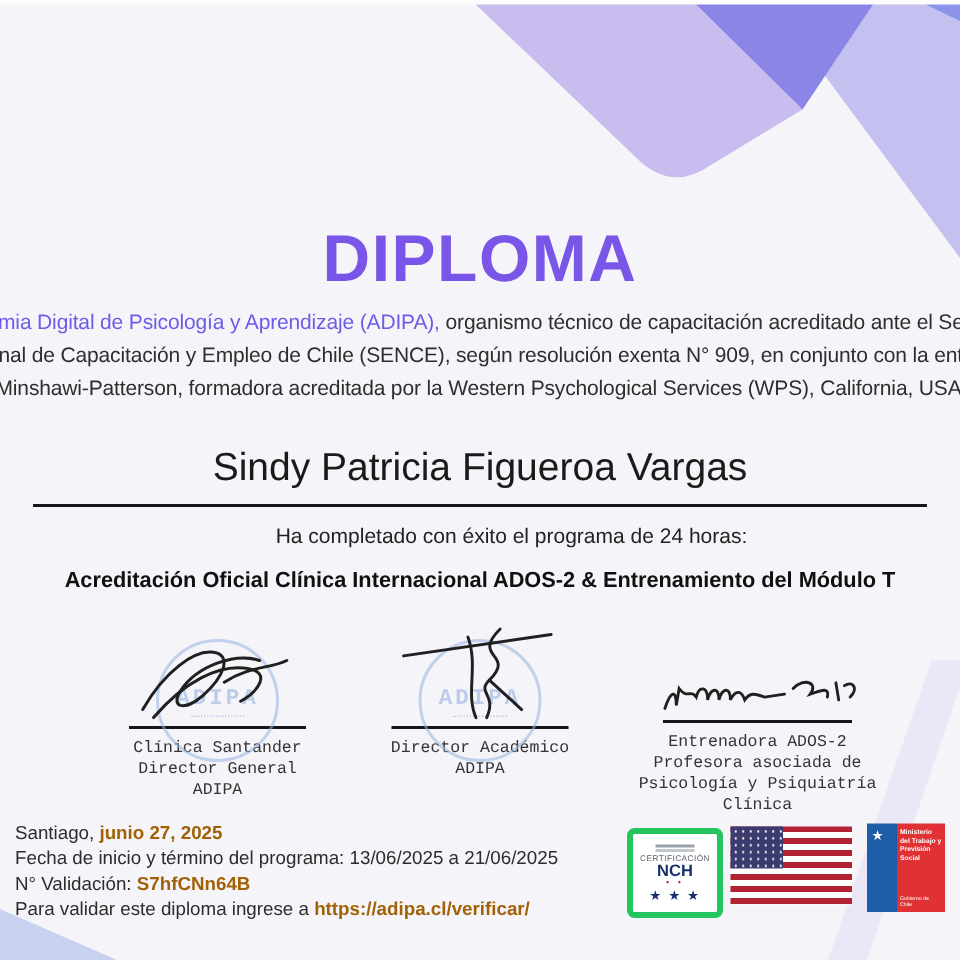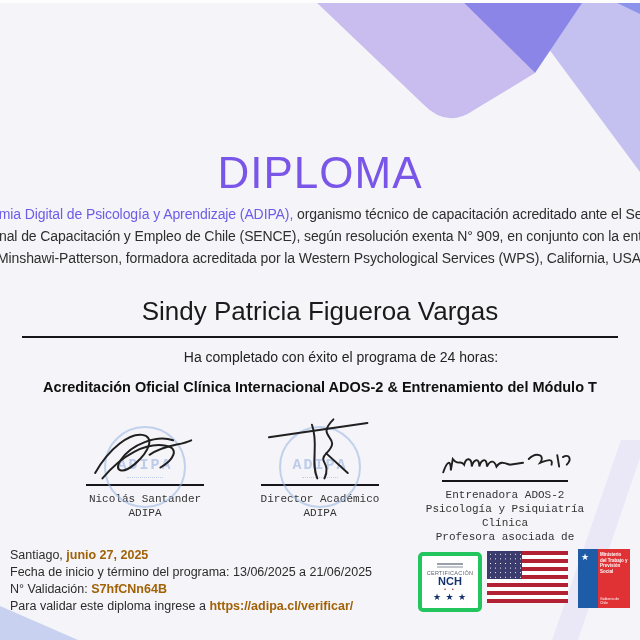--- a/index.html
+++ b/index.html
@@ -6,21 +6,21 @@
   body{font-family:"Liberation Sans", sans-serif; background:#ffffff;}
   #stage{position:relative;width:640px;height:640px;overflow:hidden;background:#f5f4f9;}
 
   
   .deco{position:absolute;left:0;top:0;width:640px;height:640px;pointer-events:none;}
   #topstrip{position:absolute;left:0;top:0;width:640px;height:3px;background:#fdfdfe;}
 
   
   .content{position:absolute;z-index:2;}
   #diploma-title{left:0;top:148px;width:640px;text-align:center;
-    font-size:44px;font-weight:400;letter-spacing:1px;color:#7a56e8;}
+    font-size:44px;font-weight:700;letter-spacing:1px;color:#7a56e8;}
   #intro{left:0;top:203px;width:640px;height:72px;overflow:hidden;
     font-size:14px;line-height:22px;color:#2e2e2e;letter-spacing:-0.1px;}
   #intro .line{white-space:nowrap;}
   #intro .l1{margin-left:-9px;}
   #intro .l2{margin-left:-1px;}
   #intro .l3{margin-left:-3px;}
   .accent-text{color:#6c5ce7;}
   #recipient-name{left:0;top:296px;width:640px;text-align:center;
     font-size:26px;color:#1a1a1a;}
   #name-underline{left:22px;top:336px;width:596px;height:2px;background:#15151a;}
@@ -116,21 +116,22 @@
       <div class="stamp-sub"></div>
     </div>
     <svg class="sig-svg" width="130" height="58" viewBox="0 0 130 64">
       <g fill="none" stroke="#202020" stroke-width="2.2" stroke-linecap="round">
         <path d="M10,54 C26,26 48,10 62,12 C76,14 70,30 54,44 C40,56 30,52 38,40 C50,22 78,12 96,18"></path>
         <path d="M18,60 C40,34 66,20 88,24 C104,27 96,40 82,48"></path>
         <path d="M70,34 C88,22 104,24 116,18"></path>
       </g>
     </svg>
     <div class="sig-line"></div>
-    <div class="sig-name">Nicolás Santander</div>
+    <div class="sig-name">Clínica Santander</div>
+    <div class="sig-role">Director General</div>
     <div class="sig-role">ADIPA</div>
   </div>
 
   <div class="sig-col" id="sig-col-2">
     <div class="stamp" style="top:12px">
       <div class="stamp-text">ADIPA</div>
       <div class="stamp-sub"></div>
     </div>
     <svg class="sig-svg" width="130" height="68" viewBox="0 0 130 76">
       <g fill="none" stroke="#202020" stroke-width="2.2" stroke-linecap="round">
@@ -148,22 +149,22 @@
   <div class="sig-col" id="sig-col-3">
     <svg class="sig-svg" width="142" height="38" viewBox="0 0 142 40">
       <g fill="none" stroke="#202020" stroke-width="2" stroke-linecap="round">
         <path d="M6,34 C10,22 14,20 14,32 L16,20 C22,28 24,20 28,26 C30,18 36,18 36,28 C38,20 44,18 44,28 C46,20 52,18 52,28 C56,20 60,22 62,28 C66,22 70,24 76,26 L90,24"></path>
         <path d="M96,20 C104,12 114,16 108,24 C114,22 122,18 120,26"></path>
         <path d="M126,16 L128,28 M132,18 C138,14 142,20 136,26"></path>
       </g>
     </svg>
     <div class="sig-line"></div>
     <div class="sig-role">Entrenadora ADOS-2</div>
+    <div class="sig-role">Profesora asociada de</div>
     <div class="sig-role">Psicología y Psiquiatría Clínica</div>
-    <div class="sig-role">Profesora asociada de</div>
   </div>
 
   <div class="content" id="footer-block">
     <div><span>Santiago, </span><b>junio 27, 2025</b></div>
     <div>Fecha de inicio y término del programa: 13/06/2025 a 21/06/2025</div>
     <div><span>N° Validación: </span><b>S7hfCNn64B</b></div>
     <div><span>Para validar este diploma ingrese a </span><b>https://adipa.cl/verificar/</b></div>
   </div>
 
   <div class="content" id="nch-badge">

